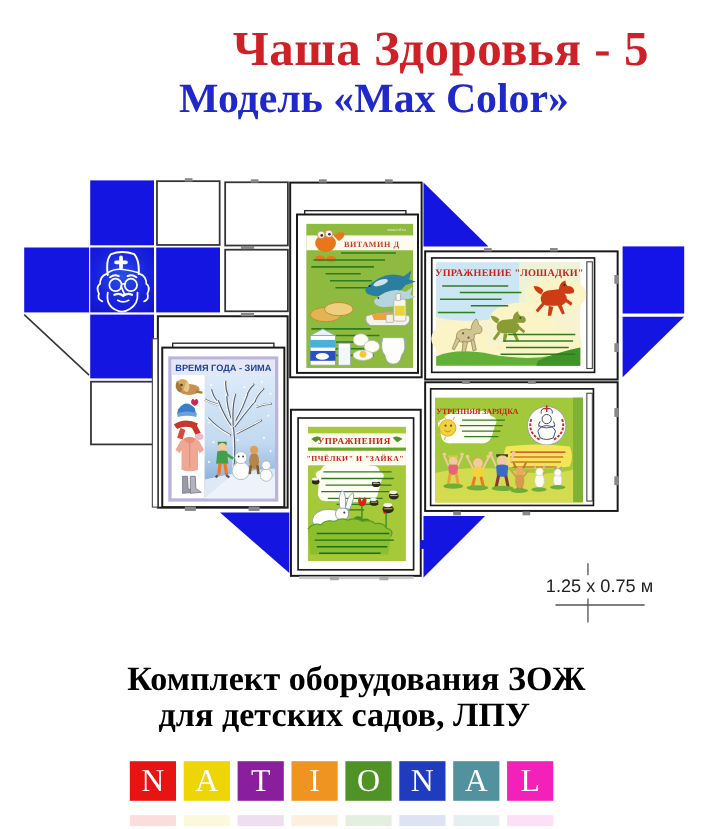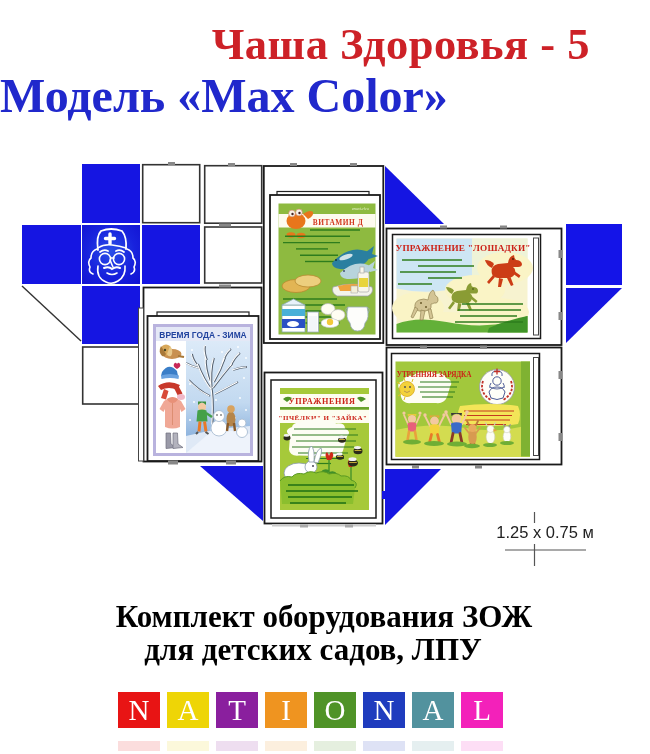--- a/index.html
+++ b/index.html
@@ -5,21 +5,21 @@
 html,body{margin:0;padding:0;background:#fff;}
 #page{position:relative;width:650px;height:754px;background:#fff;overflow:hidden;font-family:"Liberation Serif",serif;}
 .abs{position:absolute;}
 </style>
 </head>
 <body>
 <div id="page">
 
 <div class="abs" style="left:0;top:18px;width:590px;text-align:right;font-size:44.5px;font-weight:bold;color:#cd2127;letter-spacing:0.5px;">Чаша Здоровья - 5</div>
 
-<div class="abs" style="left:0;top:68px;width:608px;text-align:left;font-size:48px;font-weight:bold;color:#2028cc;">Модель «Max Color»</div>
+<div class="abs" style="left:0;top:68px;width:608px;text-align:center;font-size:38px;font-weight:bold;color:#2028cc;padding-left:36px;">Модель «Max Color»</div>
 
 <svg class="abs" style="left:0;top:140px;" width="650" height="440" viewBox="0 0 650 440">
 <defs>
 <radialGradient id="docsq" cx="0.5" cy="0.45" r="0.75">
 <stop offset="0" stop-color="#2a50e8"></stop>
           <stop offset="0.55" stop-color="#1822dd"></stop>
           <stop offset="1" stop-color="#1111d2"></stop>
 </radialGradient>
 <linearGradient id="wintersky" x1="0" y1="0" x2="0" y2="1">
 <stop offset="0" stop-color="#dceaf8"></stop>

